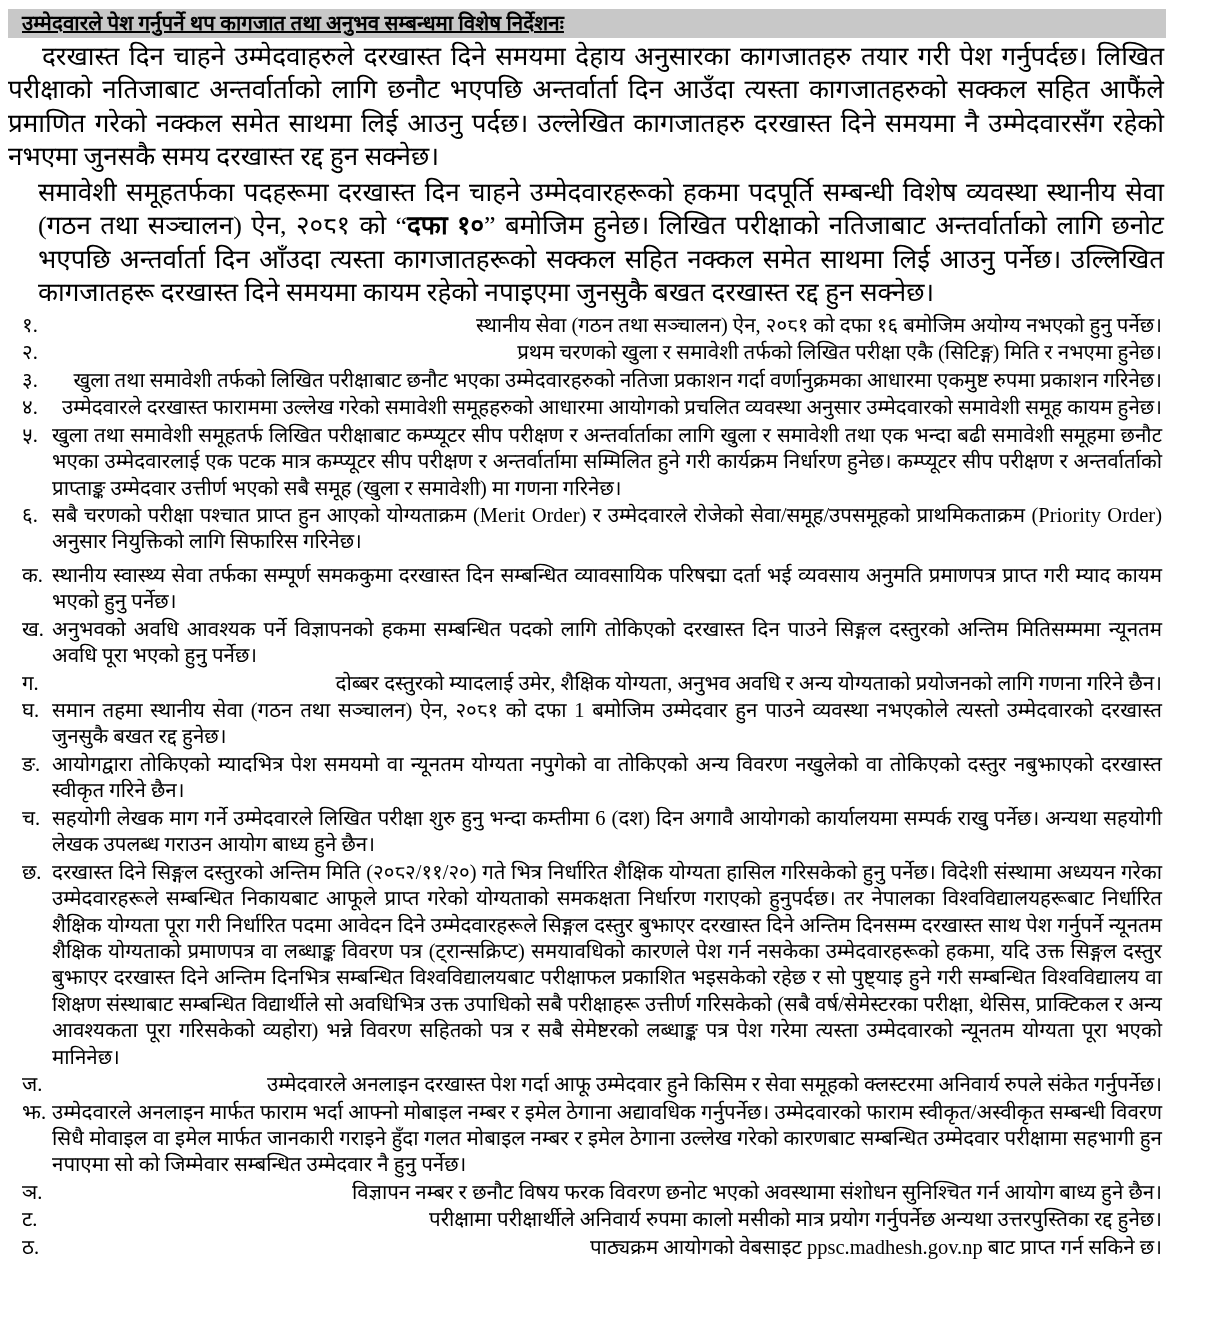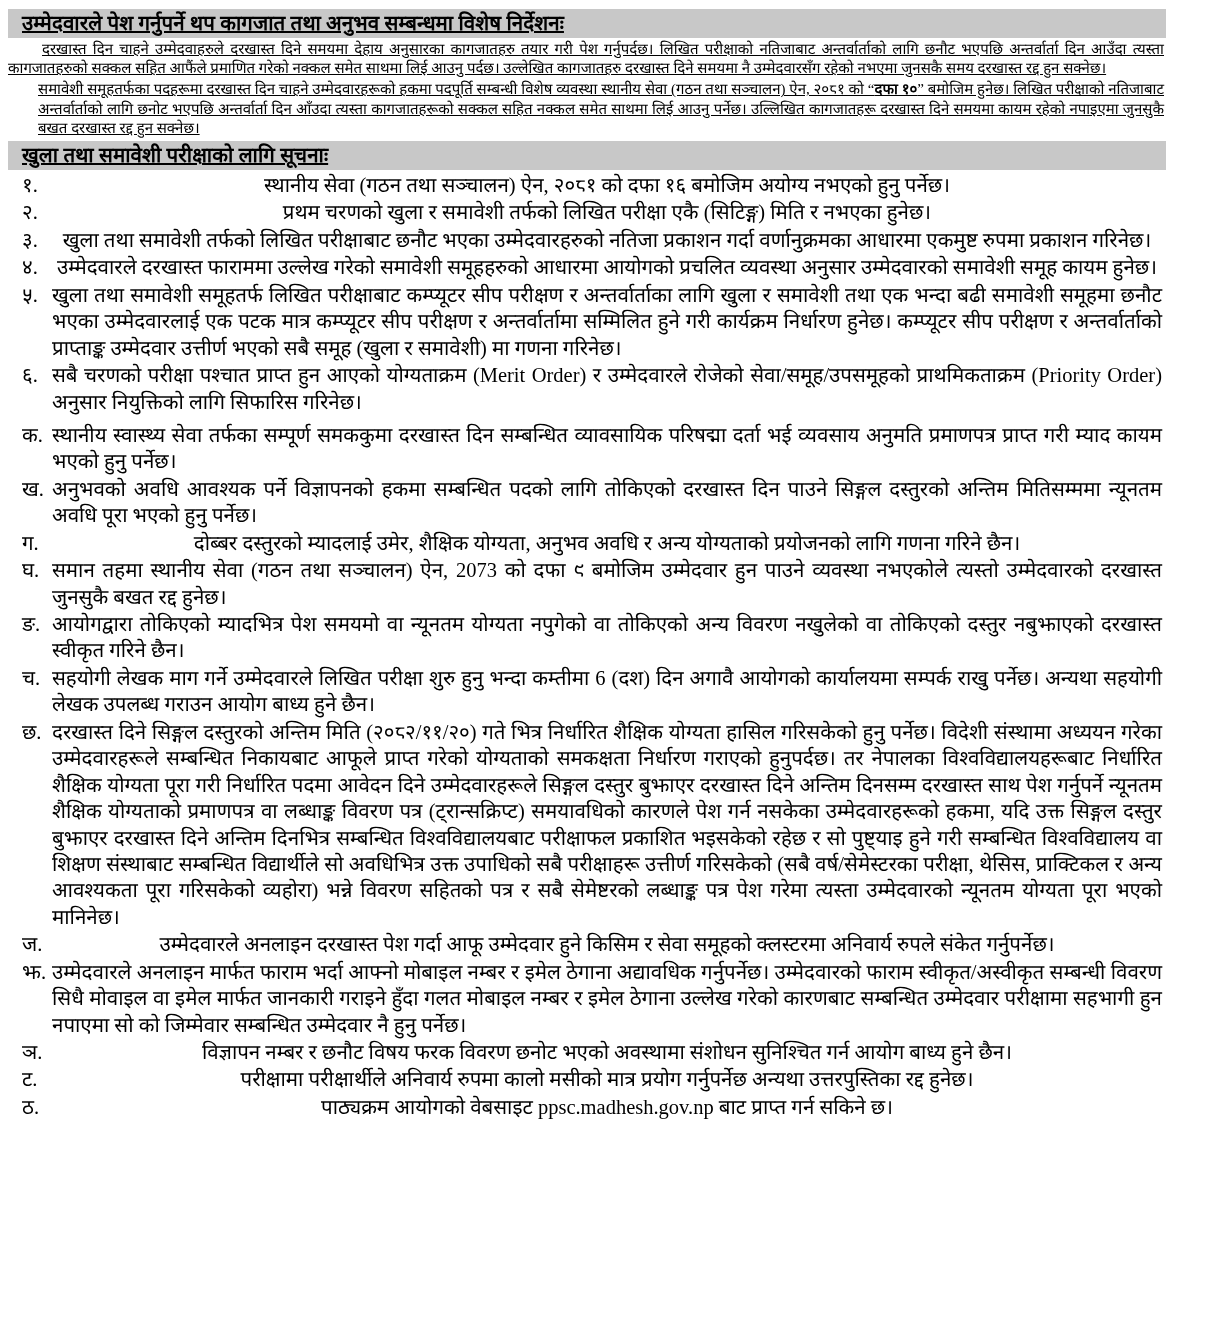--- a/index.html
+++ b/index.html
@@ -29,28 +29,27 @@
     margin: 3px 0 2px 0;
     letter-spacing: 0.1px;
   }
   .section-head .htext {
     text-decoration: underline;
     text-underline-offset: 1px;
   }
 
   
   .para {
-    font-size: 15px;
+    font-size: 26px;
     line-height: 1.29;
     text-align: justify;
     text-justify: inter-word;
     margin: 0 2px 2px 0;
     padding-left: 30px;
     text-indent: 0;
-    text-decoration: underline;
   }
   .para.indent-first {
     padding-left: 0;
     text-indent: 34px;
   }
   .para b { font-weight: bold; }
 
   
   .list {
     margin: 0;
@@ -70,47 +69,44 @@
     box-sizing: border-box;
     text-align: left;
     white-space: nowrap;
   }
   .rowtext {
     flex: 1 1 auto;
     text-align: justify;
     text-justify: inter-word;
     padding-right: 4px;
   }
-  .rowtext.nojust { text-align: center; }
+  .rowtext.nojust { text-align: right; }
 
   .gap-sm { height: 6px; }
 </style>
 </head>
 <body>
 
 <div class="page">
 
   <div class="section-head">
     <span class="htext">उम्मेदवारले पेश गर्नुपर्ने थप कागजात तथा अनुभव सम्बन्धमा विशेष निर्देशनः</span>
   </div>
   <p class="para indent-first">दरखास्त दिन चाहने उम्मेदवाहरुले दरखास्त दिने समयमा देहाय अनुसारका कागजातहरु तयार गरी पेश गर्नुपर्दछ। लिखित परीक्षाको नतिजाबाट अन्तर्वार्ताको लागि छनौट भएपछि अन्तर्वार्ता दिन आउँदा त्यस्ता कागजातहरुको सक्कल सहित आफैंले प्रमाणित गरेको नक्कल समेत साथमा लिई आउनु पर्दछ। उल्लेखित कागजातहरु दरखास्त दिने समयमा नै उम्मेदवारसँग रहेको नभएमा जुनसकै समय दरखास्त रद्द हुन सक्नेछ।</p>
 
   <p class="para"><span>समावेशी समूहतर्फका पदहरूमा दरखास्त दिन चाहने उम्मेदवारहरूको हकमा पदपूर्ति सम्बन्धी विशेष व्यवस्था स्थानीय सेवा (गठन तथा सञ्चालन) ऐन, २०८१ को “</span><b>दफा १०</b><span>” बमोजिम हुनेछ। लिखित परीक्षाको नतिजाबाट अन्तर्वार्ताको लागि छनोट भएपछि अन्तर्वार्ता दिन आँउदा त्यस्ता कागजातहरूको सक्कल सहित नक्कल समेत साथमा लिई आउनु पर्नेछ। उल्लिखित कागजातहरू दरखास्त दिने समयमा कायम रहेको नपाइएमा जुनसुकै बखत दरखास्त रद्द हुन सक्नेछ।</span></p>
 
-  <div class="section-head">
-    <span class="htext">खुला तथा समावेशी परीक्षाको लागि सूचनाः</span>
-  </div>
   <div class="list">
     <div class="row">
       <span class="marker">१.</span>
       <span class="rowtext nojust">स्थानीय सेवा (गठन तथा सञ्चालन) ऐन, २०८१ को दफा १६ बमोजिम अयोग्य नभएको हुनु पर्नेछ।</span>
     </div>
     <div class="row">
       <span class="marker">२.</span>
-      <span class="rowtext nojust">प्रथम चरणको खुला र समावेशी तर्फको लिखित परीक्षा एकै (सिटिङ्ग) मिति र नभएका हुनेछ।</span>
+      <span class="rowtext nojust">प्रथम चरणको खुला र समावेशी तर्फको लिखित परीक्षा एकै (सिटिङ्ग) मिति र नभएमा हुनेछ।</span>
     </div>
     <div class="row">
       <span class="marker">३.</span>
       <span class="rowtext nojust">खुला तथा समावेशी तर्फको लिखित परीक्षाबाट छनौट भएका उम्मेदवारहरुको नतिजा प्रकाशन गर्दा वर्णानुक्रमका आधारमा एकमुष्ट रुपमा प्रकाशन गरिनेछ।</span>
     </div>
     <div class="row">
       <span class="marker">४.</span>
       <span class="rowtext nojust">उम्मेदवारले दरखास्त फाराममा उल्लेख गरेको समावेशी समूहहरुको आधारमा आयोगको प्रचलित व्यवस्था अनुसार उम्मेदवारको समावेशी समूह कायम हुनेछ।</span>
     </div>
     <div class="row">
@@ -133,21 +129,21 @@
     <div class="row">
       <span class="marker">ख.</span>
       <span class="rowtext">अनुभवको अवधि आवश्यक पर्ने विज्ञापनको हकमा सम्बन्धित पदको लागि तोकिएको दरखास्त दिन पाउने सिङ्गल दस्तुरको अन्तिम मितिसम्ममा न्यूनतम अवधि पूरा भएको हुनु पर्नेछ।</span>
     </div>
     <div class="row">
       <span class="marker">ग.</span>
       <span class="rowtext nojust">दोब्बर दस्तुरको म्यादलाई उमेर, शैक्षिक योग्यता, अनुभव अवधि र अन्य योग्यताको प्रयोजनको लागि गणना गरिने छैन।</span>
     </div>
     <div class="row">
       <span class="marker">घ.</span>
-      <span class="rowtext">समान तहमा स्थानीय सेवा (गठन तथा सञ्चालन) ऐन, 2073 को दफा ९ बमोजिम उम्मेदवार हुन पाउने व्यवस्था नभएकोले त्यस्तो उम्मेदवारको दरखास्त जुनसुकै बखत रद्द हुनेछ।</span>
+      <span class="rowtext">समान तहमा स्थानीय सेवा (गठन तथा सञ्चालन) ऐन, २०८१ को दफा 1 बमोजिम उम्मेदवार हुन पाउने व्यवस्था नभएकोले त्यस्तो उम्मेदवारको दरखास्त जुनसुकै बखत रद्द हुनेछ।</span>
     </div>
     <div class="row">
       <span class="marker">ङ.</span>
       <span class="rowtext">आयोगद्वारा तोकिएको म्यादभित्र पेश समयमो वा न्यूनतम योग्यता नपुगेको वा तोकिएको अन्य विवरण नखुलेको वा तोकिएको दस्तुर नबुझाएको दरखास्त स्वीकृत गरिने छैन।</span>
     </div>
     <div class="row">
       <span class="marker">च.</span>
       <span class="rowtext">सहयोगी लेखक माग गर्ने उम्मेदवारले लिखित परीक्षा शुरु हुनु भन्दा कम्तीमा 6 (दश) दिन अगावै आयोगको कार्यालयमा सम्पर्क राखु पर्नेछ। अन्यथा सहयोगी लेखक उपलब्ध गराउन आयोग बाध्य हुने छैन।</span>
     </div>
     <div class="row">

